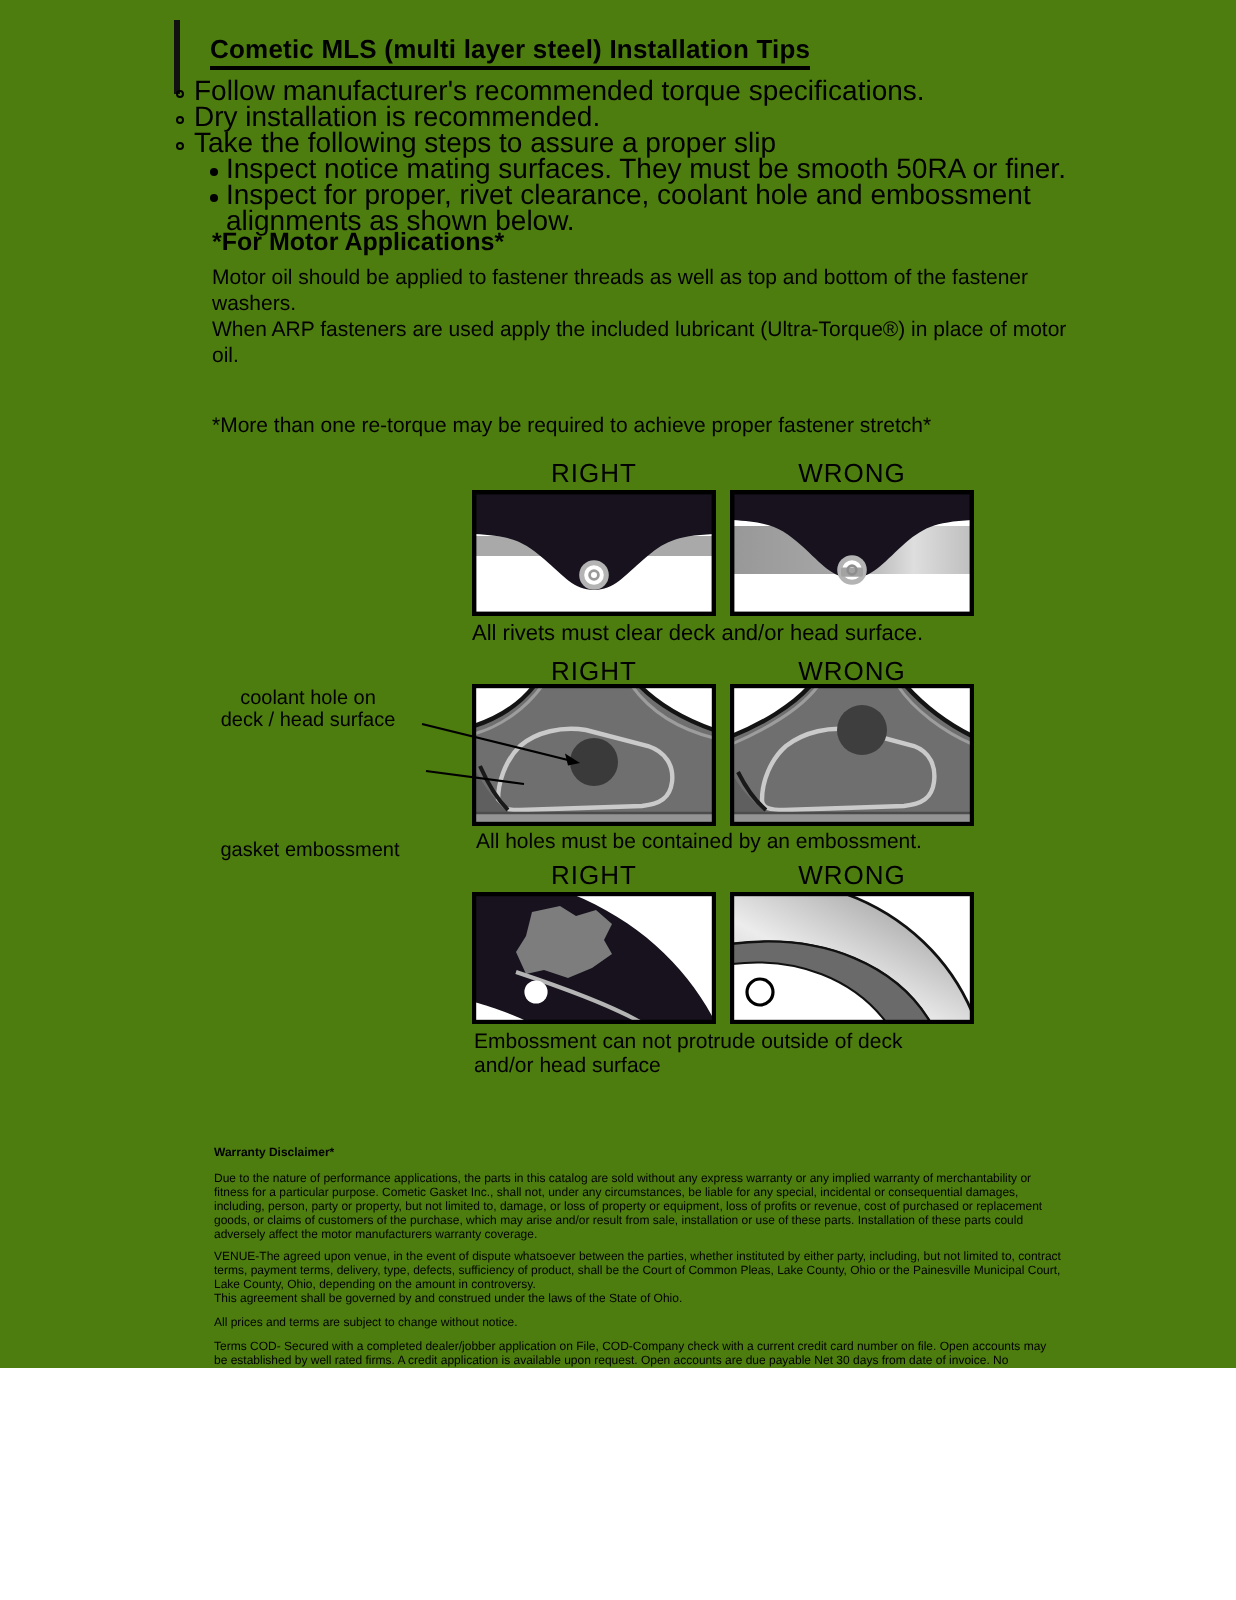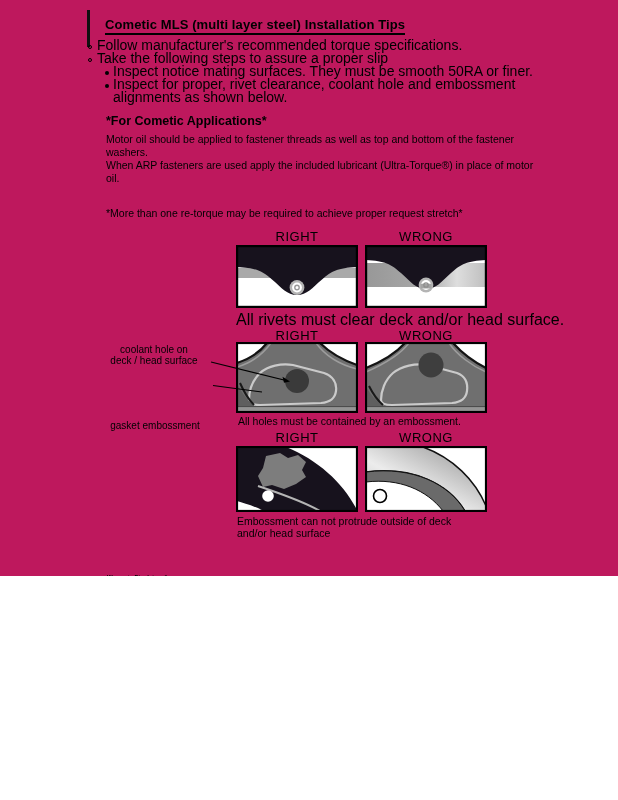--- a/index.html
+++ b/index.html
@@ -6,21 +6,21 @@
     --ink:#000000;
     --diagram-dark:#17121d;
     --steel:#a9a9a9;
     --gasket:#6f6f6f;
     --hole:#3a3a3a;
     --emboss:#cacaca;
   }
   *{margin:0;padding:0;box-sizing:border-box;}
   html,body{background:#ffffff;}
   body{font-family:"Liberation Sans",sans-serif;color:var(--ink);}
-  .page{position:relative;width:618px;height:576px;background:#be185d;overflow:hidden;}
+  .page{position:relative;width:618px;height:684px;background:#4d7c0f;overflow:hidden;}
 
   .margin-tick{position:absolute;left:87px;top:10px;width:2.5px;height:37px;background:#111;}
 
   .title{position:absolute;left:105px;top:17px;font-size:13px;font-weight:bold;
          border-bottom:2px solid #000;padding-bottom:1px;letter-spacing:.1px;}
 
   .bullets{position:absolute;left:88px;top:39px;width:460px;font-size:14px;line-height:13px;}
   .b-row{display:flex;align-items:baseline;}
   .b-row .o{width:4px;height:4px;border:1px solid #000;border-radius:50%;display:inline-block;
             margin-right:5px;flex:0 0 auto;position:relative;top:-1px;}
@@ -38,21 +38,21 @@
   .dg-labels{position:absolute;width:251px;font-size:13px;letter-spacing:.5px;}
   .dg-labels .lab{position:absolute;width:122px;text-align:center;}
   .dg-labels .lab.r{left:0;}
   .dg-labels .lab.w{left:129px;}
   .dg-row{position:absolute;left:236px;width:251px;}
   .dg-row svg{position:absolute;top:0;display:block;}
   .dg-row svg.r{left:0;}
   .dg-row svg.w{left:129px;}
   .labels1{left:236px;top:229px;}
   .boxes1{top:245px;height:63px;}
-  .caption1{position:absolute;left:236px;top:311px;font-size:16px;text-align:center;}
+  .caption1{position:absolute;left:236px;top:311px;font-size:11px;text-align:center;}
   .labels2{left:236px;top:328px;}
   .boxes2{top:342px;height:71px;}
   .caption2{position:absolute;left:238px;top:415px;font-size:10.5px;}
   .labels3{left:236px;top:430px;}
   .boxes3{top:446px;height:66px;}
   .caption3{position:absolute;left:237px;top:516px;font-size:10.5px;line-height:11.5px;}
 
   .ann{position:absolute;font-size:10px;line-height:10.5px;text-align:center;}
   .ann.coolant{left:98px;top:345px;width:112px;}
   .ann.emboss{left:98px;top:378px;width:114px;margin-top:43px;}
@@ -73,36 +73,40 @@
 
   <h1 class="title">Cometic MLS (multi layer steel) Installation Tips</h1>
 
   <div class="bullets">
     <div class="b-row">
       <span class="o"></span>
       <span>Follow manufacturer's recommended torque specifications.</span>
     </div>
     <div class="b-row">
       <span class="o"></span>
+      <span>Dry installation is recommended.</span>
+    </div>
+    <div class="b-row">
+      <span class="o"></span>
       <span>Take the following steps to assure a proper slip</span>
     </div>
     <div class="b-row sub">
       <span class="dot"></span>
       <span>Inspect notice mating surfaces.  They must be smooth 50RA or finer.</span>
     </div>
     <div class="b-row sub">
       <span class="dot"></span>
       <span>Inspect for proper, rivet clearance, coolant hole and embossment alignments as shown below.</span>
     </div>
   </div>
 
-  <h2 class="diesel-heading">*For Cometic Applications*</h2>
+  <h2 class="diesel-heading">*For Motor Applications*</h2>
   <p class="para p1 prewrap">Motor oil should be applied to fastener threads as well as top and bottom of the fastener washers.
 When ARP fasteners are used apply the included lubricant (Ultra-Torque®) in place of motor oil.</p>
-  <p class="para note">*More than one re-torque may be required to achieve proper request stretch*</p>
+  <p class="para note">*More than one re-torque may be required to achieve proper fastener stretch*</p>
 
   <div class="dg-labels labels1">
     <span class="lab r">RIGHT</span>
     <span class="lab w">WRONG</span>
   </div>
   <div class="dg-row boxes1">
     <svg class="r" width="122" height="63" viewBox="0 0 122 63">
       <rect x="0" y="0" width="122" height="63" fill="#ffffff"></rect>
       <rect x="1.5" y="23" width="119" height="10" fill="var(--steel)"></rect>
       <path d="M1,1 H121 V22 C101,23 96,26 86,34.5 C76,43 71,50 61,50 C51,50 46,43 36,34.5 C26,26 21,23 1,22 Z" fill="var(--diagram-dark)"></path>

